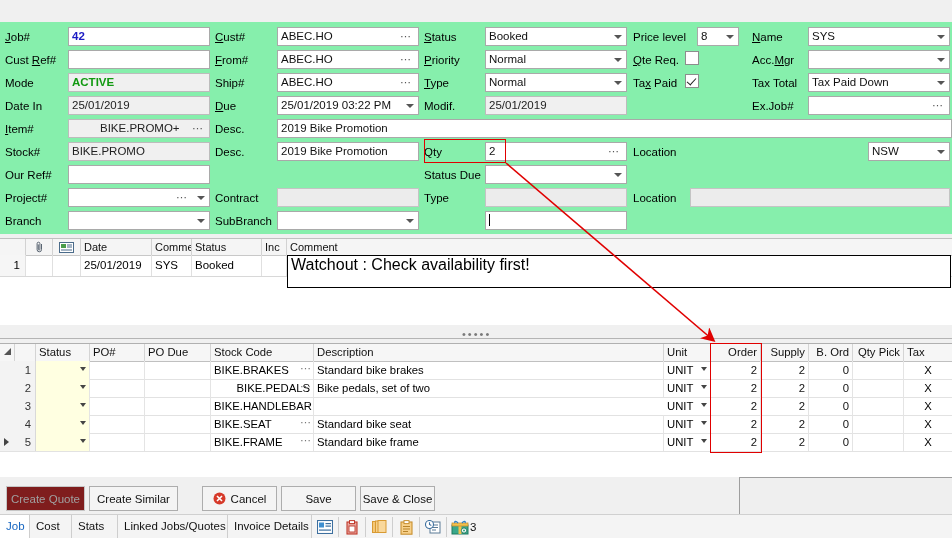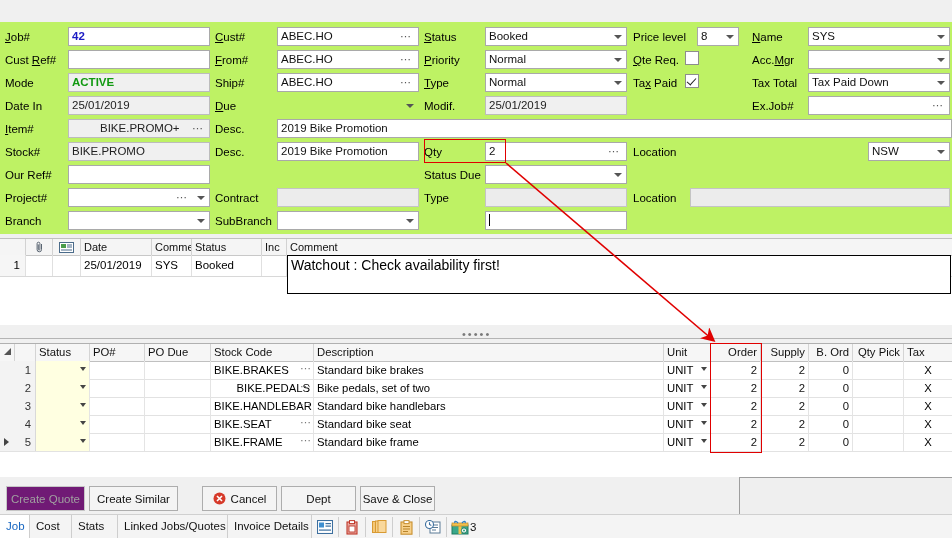--- a/index.html
+++ b/index.html
@@ -19,21 +19,21 @@
     background:#4e8bc7;color:#fff;
     display:flex;align-items:center;
   }
   .titlebar .tb-title{font-weight:bold;font-size:12.5px;margin-left:8px;letter-spacing:.1px;}
   .titlebar .tb-right{margin-left:auto;display:flex;align-items:center;gap:2px;padding-right:4px;}
   .titlebar .tb-cust{font-weight:bold;font-size:12px;margin-right:10px;}
   .tb-btn{width:22px;height:20px;display:flex;align-items:center;justify-content:center;color:#fff;cursor:default;}
   .tb-btn svg{display:block;}
 
   
-  .form{position:absolute;left:0;top:22px;width:952px;height:212px;background:#bef264;}
+  .form{position:absolute;left:0;top:22px;width:952px;height:212px;background:#86efac;}
   .lbl{position:absolute;font-size:11.5px;color:#000;white-space:nowrap;line-height:14px;}
   .lbl u{text-decoration:underline;}
   .fld{
     position:absolute;box-sizing:border-box;
     border:1px solid #a9a9a9;background:#fff;height:19px;
     font-family:"Liberation Sans", sans-serif;font-size:11.5px;color:#111;
     line-height:17px;padding:0 3px;white-space:nowrap;overflow:hidden;
   }
   .fld.ro{background:#f0f0f0;border:1px solid #bcbcbc;color:#222;}
   .fld.gray{background:#ececec;border:1px solid #c4c4c4;}
@@ -62,21 +62,21 @@
     position:absolute;width:1px;height:12px;background:#000;
   }
   .panelline{position:absolute;height:1px;background:#b4b4b4;}
 
   
   .cgrid{position:absolute;left:0;top:238px;width:952px;height:86px;background:#fff;border-top:1px solid #c0c0c0;}
   .cghead{position:absolute;left:0;top:0;width:952px;height:16px;background:#f5f5f5;border-bottom:1px solid #c8c8c8;}
   .cgh{position:absolute;top:0;height:16px;line-height:16px;font-size:11px;border-right:1px solid #d2d2d2;box-sizing:border-box;padding-left:3px;white-space:nowrap;overflow:hidden;color:#111;}
   .cgrow{position:absolute;left:0;top:16px;width:952px;height:21px;border-bottom:1px solid #d8d8d8;}
   .cgc{position:absolute;top:0;height:21px;line-height:21px;font-size:11.5px;border-right:1px solid #e0e0e0;box-sizing:border-box;padding-left:3px;white-space:nowrap;overflow:hidden;}
-  .cell-focus{position:absolute;box-sizing:border-box;border:1.6px solid #000;background:#fff;height:39px;line-height:18px;font-size:14px;padding-left:3px;overflow:hidden;white-space:nowrap;}
+  .cell-focus{position:absolute;box-sizing:border-box;border:1.6px solid #000;background:#fff;height:33px;line-height:18px;font-size:16px;padding-left:3px;overflow:hidden;white-space:nowrap;}
   .dots{position:absolute;font-size:11px;color:#7a7a7a;letter-spacing:2px;line-height:8px;}
 
   
   .mgrid{position:absolute;left:0;top:343px;width:952px;height:133px;background:#fff;border-top:1px solid #b0b0b0;}
   .mghead{position:absolute;left:0;top:0;width:952px;height:17px;background:#f6f6f6;border-bottom:1px solid #c0c0c0;}
   .mgh{position:absolute;top:0;height:17px;line-height:17px;font-size:11.3px;border-right:1px solid #d4d4d4;box-sizing:border-box;padding:0 3px;white-space:nowrap;overflow:hidden;color:#111;}
   .mgh.r{text-align:right;}
   .mrow{position:absolute;left:0;width:952px;height:18px;border-bottom:1px solid #e2e2e2;}
   .mc{position:absolute;top:0;height:18px;line-height:18px;font-size:11.3px;border-right:1px solid #e4e4e4;box-sizing:border-box;padding:0 3px;white-space:nowrap;overflow:hidden;}
   .mc.r{text-align:right;}
@@ -97,21 +97,21 @@
 
   
   .bottom{position:absolute;left:0;top:477px;width:952px;height:61px;background:#f0f0f0;}
   .btn{
     position:absolute;box-sizing:border-box;height:25px;
     border:1px solid #adadad;background:#f4f4f4;
     font-family:"Liberation Sans", sans-serif;font-size:11.5px;color:#111;
     display:flex;align-items:center;justify-content:center;gap:5px;
     cursor:default;
   }
-  .btn.disabled{color:#a0a0a0;background:#701a75;border:1px solid #c6c6c6;}
+  .btn.disabled{color:#a0a0a0;background:#7f1d1d;border:1px solid #c6c6c6;}
   .tabbar{position:absolute;left:0;top:514px;width:952px;height:24px;border-top:1px solid #d0d0d0;background:#f4f4f4;}
   .tab{
     position:absolute;top:0;height:23px;line-height:23px;
     font-size:11.5px;padding:0 6px;box-sizing:border-box;
     border-right:1px solid #cecece;white-space:nowrap;cursor:default;color:#111;
   }
   .tab.active{color:#1565c0;background:#fff;}
   .ticon{position:absolute;top:2px;width:26px;height:20px;border-right:1px solid #cecece;display:flex;align-items:center;justify-content:center;}
   .rpanel{position:absolute;left:739px;top:477px;width:213px;height:61px;background:#efefef;border-left:1px solid #9e9e9e;border-top:1px solid #9e9e9e;}
   .cnt{position:absolute;font-size:11.5px;color:#111;line-height:20px;}
@@ -156,20 +156,21 @@
     <div class="lbl" style="left:215px;top:123px;">Desc.</div>
     <div class="lbl" style="left:215px;top:169px;">Contract</div>
     <div class="lbl" style="left:215px;top:192px;">SubBranch</div>
 
     <div class="fld" style="left:277px;top:5px;width:142px;">ABEC.HO</div>
     <div class="ell" style="left:400px;top:5px;">⋯</div>
     <div class="fld" style="left:277px;top:28px;width:142px;">ABEC.HO</div>
     <div class="ell" style="left:400px;top:28px;">⋯</div>
     <div class="fld" style="left:277px;top:51px;width:142px;">ABEC.HO</div>
     <div class="ell" style="left:400px;top:51px;">⋯</div>
+    <div class="fld" style="left:277px;top:74px;width:142px;">25/01/2019 03:22 PM</div>
     <div class="arrow" style="left:402px;top:75px;"></div>
     <div class="fld" style="left:277px;top:97px;width:675px;">2019 Bike Promotion</div>
     <div class="fld" style="left:277px;top:120px;width:142px;">2019 Bike Promotion</div>
     <div class="fld gray" style="left:277px;top:166px;width:142px;"></div>
     <div class="fld" style="left:277px;top:189px;width:142px;"></div>
     <div class="arrow" style="left:402px;top:190px;"></div>
 
     <div class="lbl" style="left:424px;top:8px;"><u>S</u>tatus</div>
     <div class="lbl" style="left:424px;top:31px;"><u>P</u>riority</div>
     <div class="lbl" style="left:424px;top:54px;"><u>T</u>ype</div>
@@ -319,21 +320,20 @@
         </div>
         <div class="mrow" style="top: 53px;">
           <div class="rowhdr"></div>
           <div class="rownum">3</div>
           <div class="mc yellow" style="left: 36px; width: 54px;">
             <div class="cellarrow"></div>
           </div>
           <div class="mc" style="left: 90px; width: 55px;"></div>
           <div class="mc" style="left: 145px; width: 66px;"></div>
           <div class="mc" style="left: 211px; width: 103px;">BIKE.HANDLEBAR</div>
-          <div class="mc" style="left: 314px; width: 350px;">Standard bike handlebars</div>
           <div class="mc" style="left: 664px; width: 47px;">UNIT<div class="cellarrow"></div></div>
           <div class="mc r num" style="left: 711px; width: 50px;">2</div>
           <div class="mc r num" style="left: 761px; width: 48px;">2</div>
           <div class="mc r num" style="left: 809px; width: 44px;">0</div>
           <div class="mc r" style="left: 853px; width: 51px;"></div>
           <div class="mc c" style="left: 904px; width: 48px; border-right: none;">X</div>
         </div>
         <div class="mrow" style="top: 71px;">
           <div class="rowhdr"></div>
           <div class="rownum">4</div>
@@ -392,21 +392,21 @@
   <div class="bottom">
     <div class="btn disabled" style="left:6px;top:9px;width:79px;">Create Quote</div>
     <div class="btn" style="left:89px;top:9px;width:89px;">Create Similar</div>
     <div class="btn" style="left:202px;top:9px;width:75px;">
       <svg width="13" height="13" viewBox="0 0 13 13">
           <circle cx="6.5" cy="6.5" r="6" fill="#d63a2a"></circle>
           <path d="M4,4 L9,9 M9,4 L4,9" stroke="#fff" stroke-width="1.6"></path>
         </svg>
       <span>Cancel</span>
     </div>
-    <div class="btn" style="left:281px;top:9px;width:75px;">Dept</div>
+    <div class="btn" style="left:281px;top:9px;width:75px;">Save</div>
     <div class="btn" style="left:360px;top:9px;width:75px;">Save &amp; Close</div>
   </div>
 
   <div class="rpanel"></div>
 
   <div class="tabbar">
     <div class="tab active" style="left:0;width:30px;">Job</div>
     <div class="tab" style="left:30px;width:42px;">Cost</div>
     <div class="tab" style="left:72px;width:46px;">Stats</div>
     <div class="tab" style="left:118px;width:110px;">Linked Jobs/Quotes</div>

